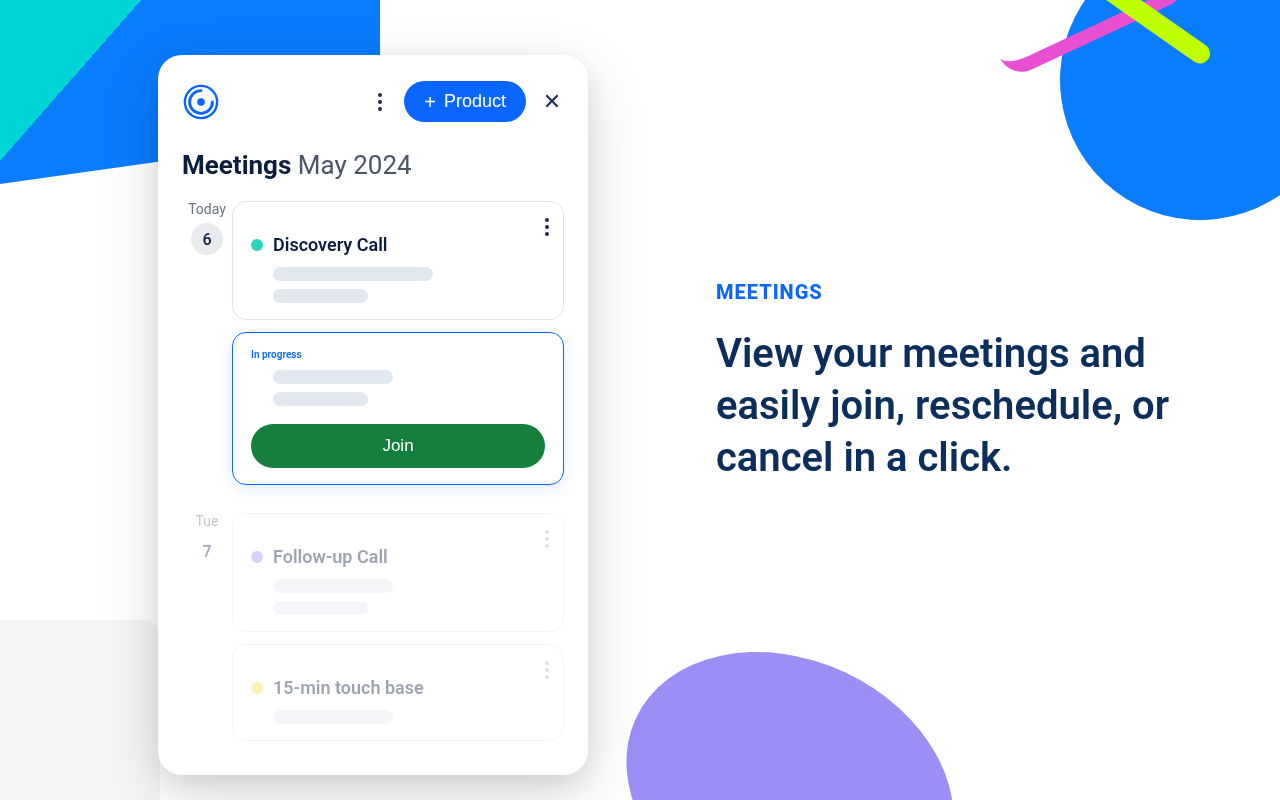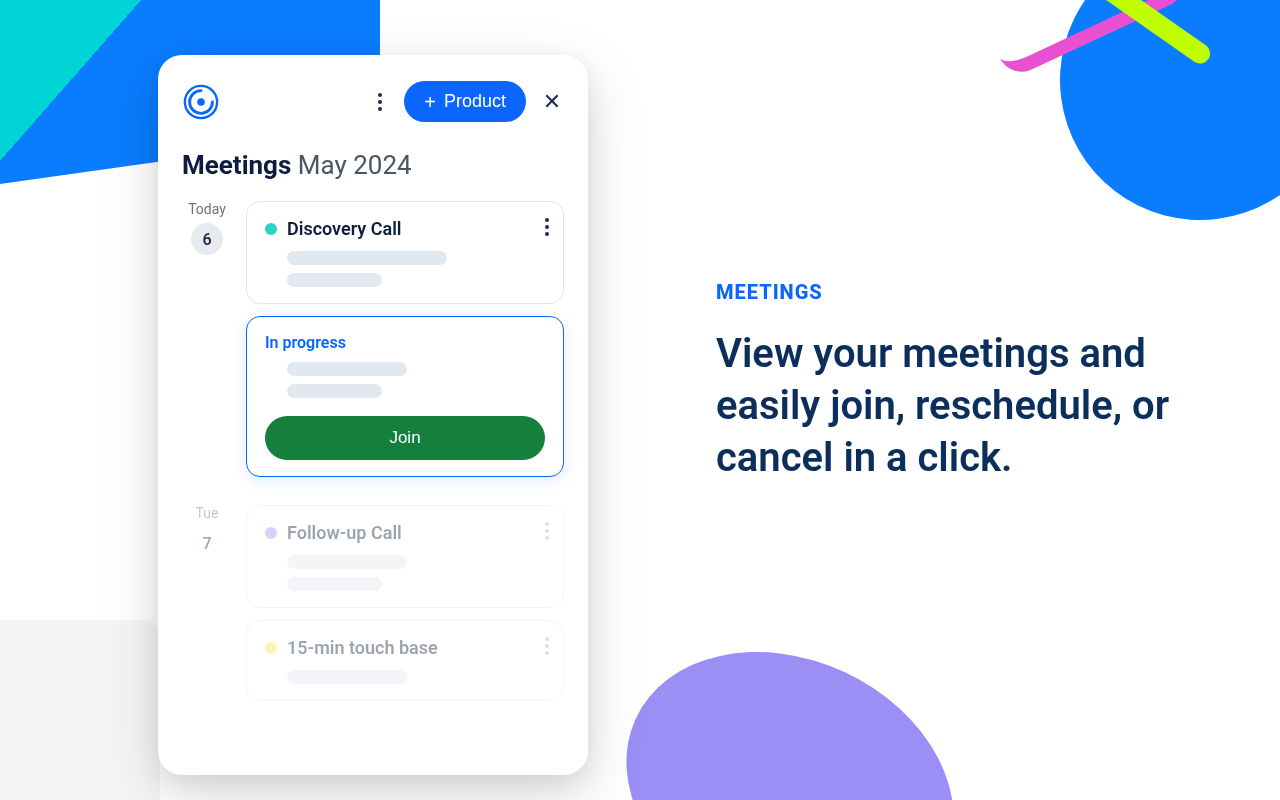--- a/index.html
+++ b/index.html
@@ -149,21 +149,20 @@
 .page-title {
   font-size: 26px;
   margin-bottom: 21px;
   color: #0b1c3d;
 }
 .page-title .bold { font-weight: 700; }
 .page-title .light { font-weight: 400; color: #4a5568; }
 
 .day-section {
   display: flex;
-  gap: 14px;
   margin-bottom: 28px;
   justify-content: space-between;
 }
 .day-section.faded { opacity: 0.4; }
 .day-label {
   width: 50px;
   text-align: center;
   flex-shrink: 0;
 }
 .day-name {
@@ -202,30 +201,31 @@
 .card-kebab {
   position: absolute;
   top: 16px; right: 14px;
   display: flex; flex-direction: column; gap: 3px;
   cursor: pointer;
 }
 .card-kebab span { width: 4px; height: 4px; background: #1a2b4c; border-radius: 50%; }
 .card-kebab.faded span { background: #aeb3bd; }
 
 .status-label {
-  font-size: 16px;
+  font-size: 10px;
   color: #0a66ff;
   font-weight: 600;
   margin-bottom: 10px;
 }
 .meeting-row {
   display: flex;
   align-items: center;
   gap: 10px;
   margin-bottom: 12px;
+  margin-top: 16px;
 }
 .dot {
   width: 12px; height: 12px; border-radius: 50%; flex-shrink: 0;
 }
 .dot.teal { background: #2dd4bf; }
 .dot.magenta { background: #e94fd1; }
 .dot.purple { background: #a78bfa; }
 .dot.yellow { background: #fde047; }
 .meeting-name {
   font-size: 18px;

